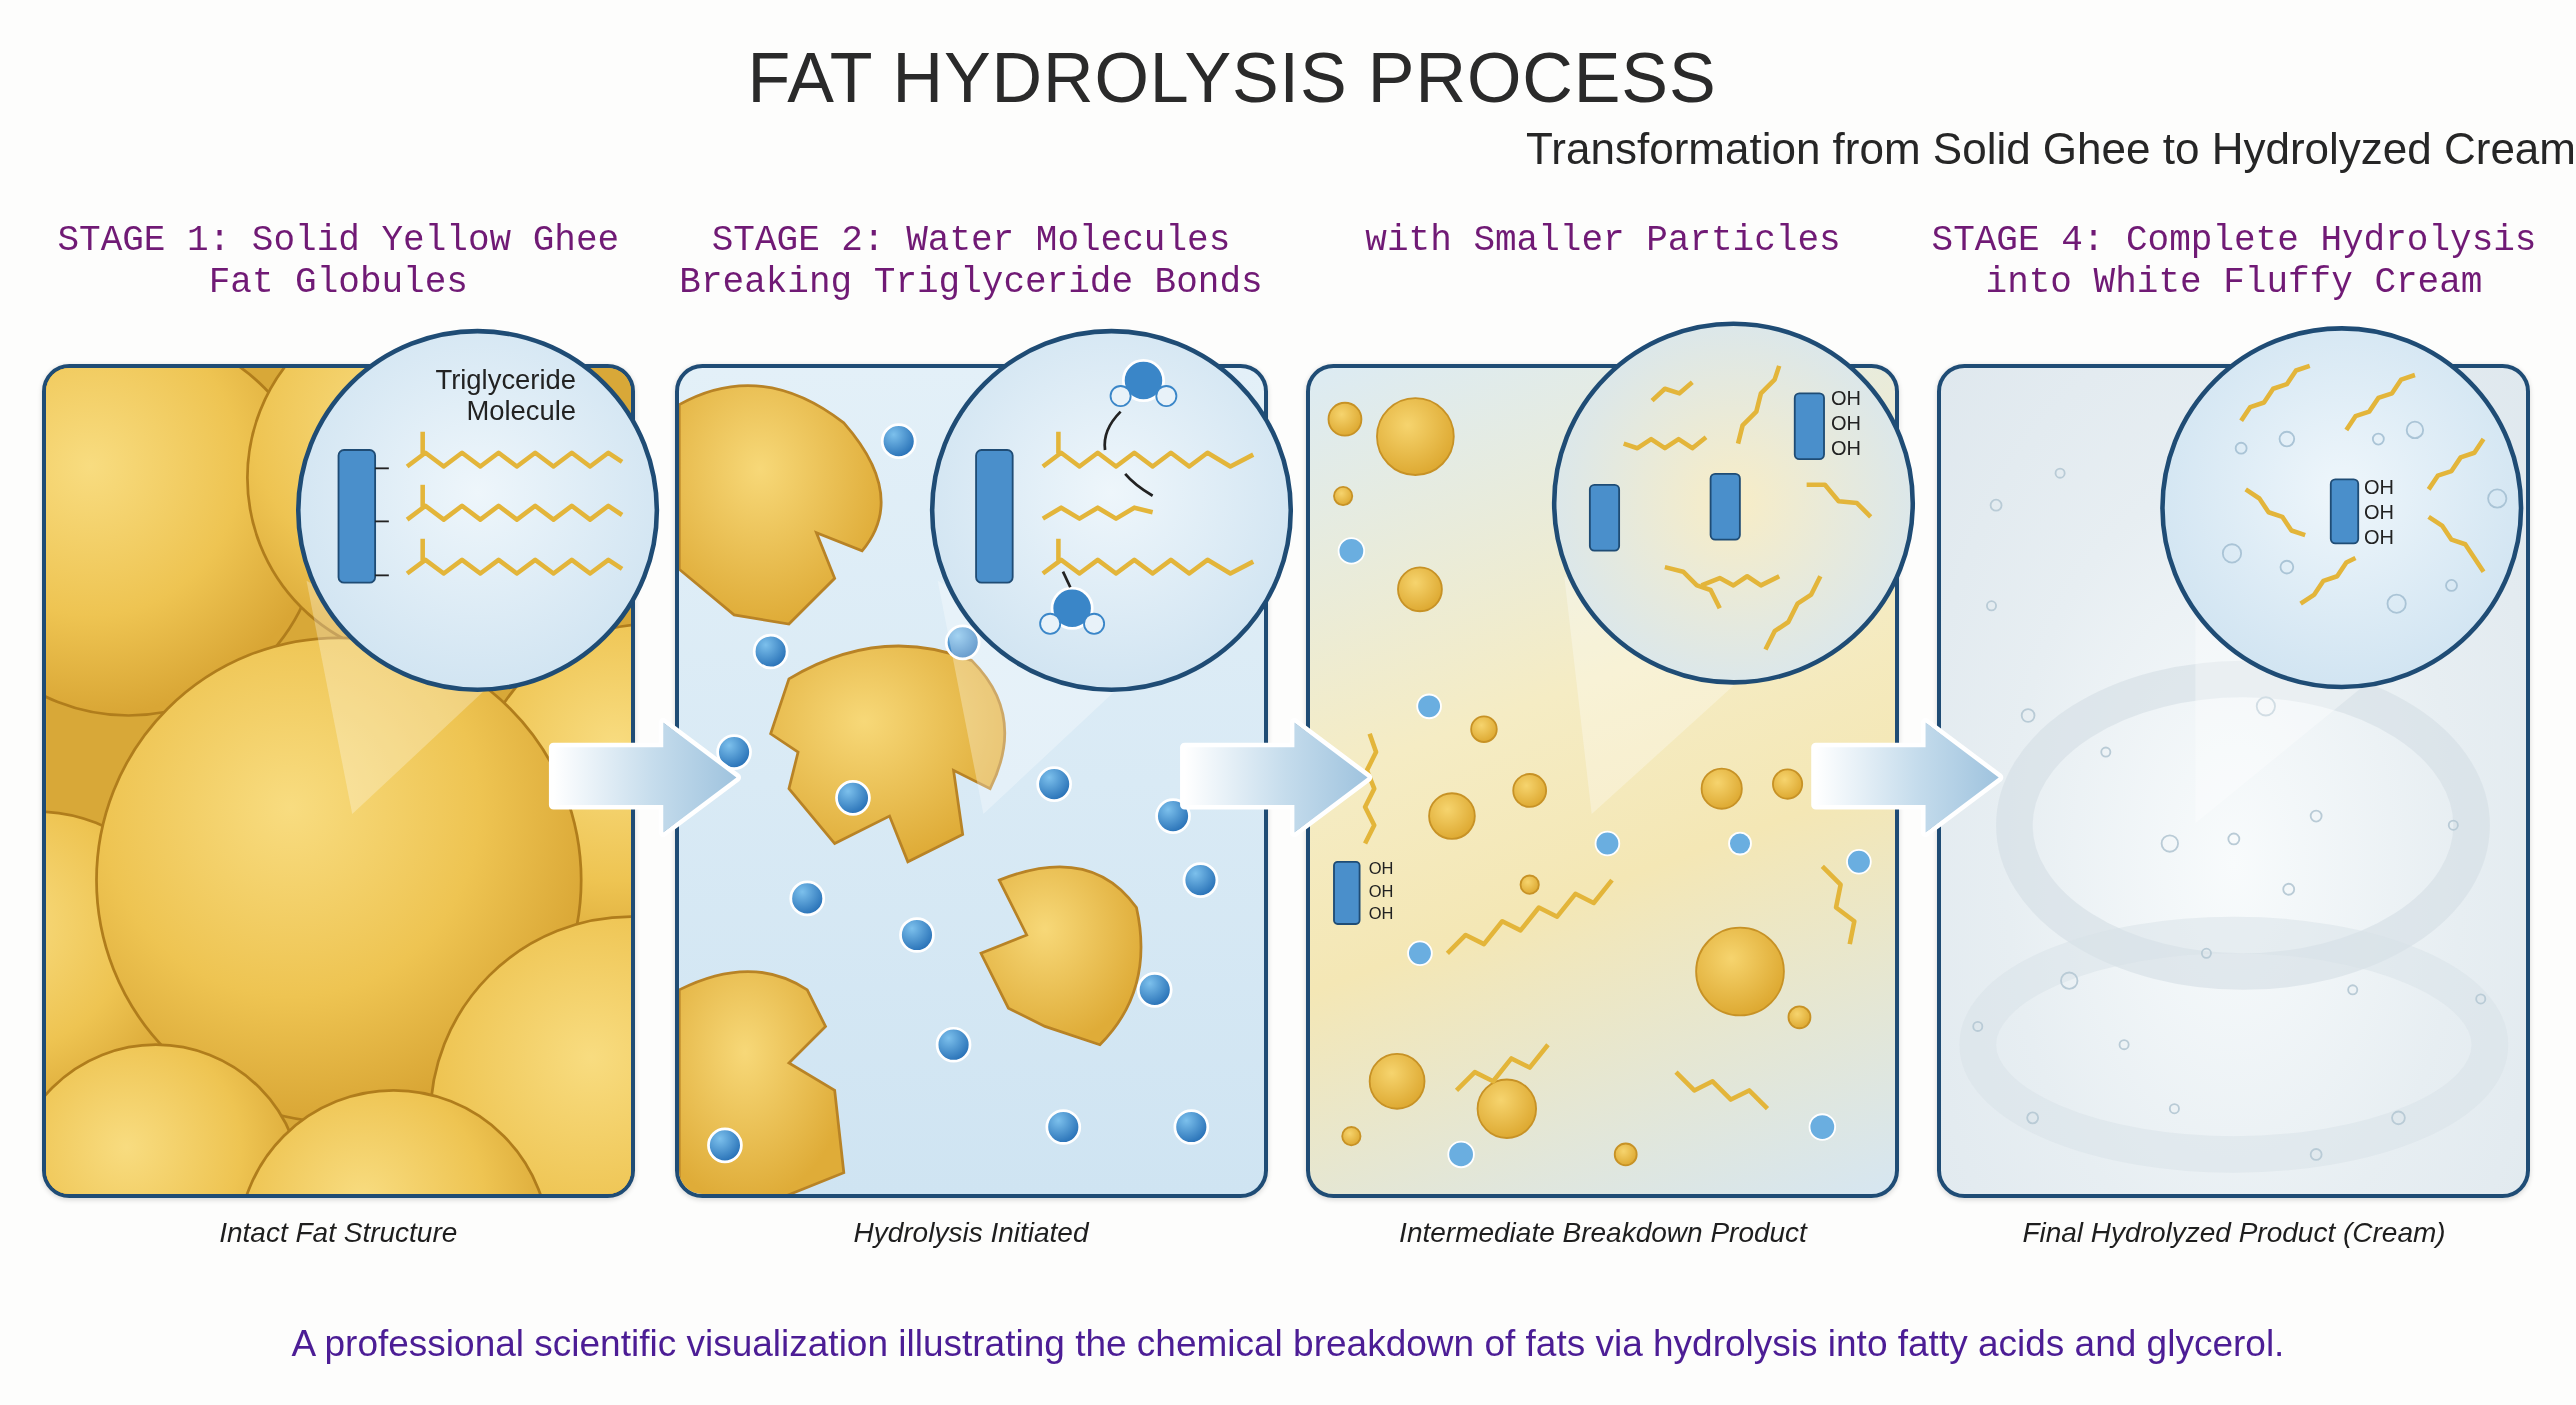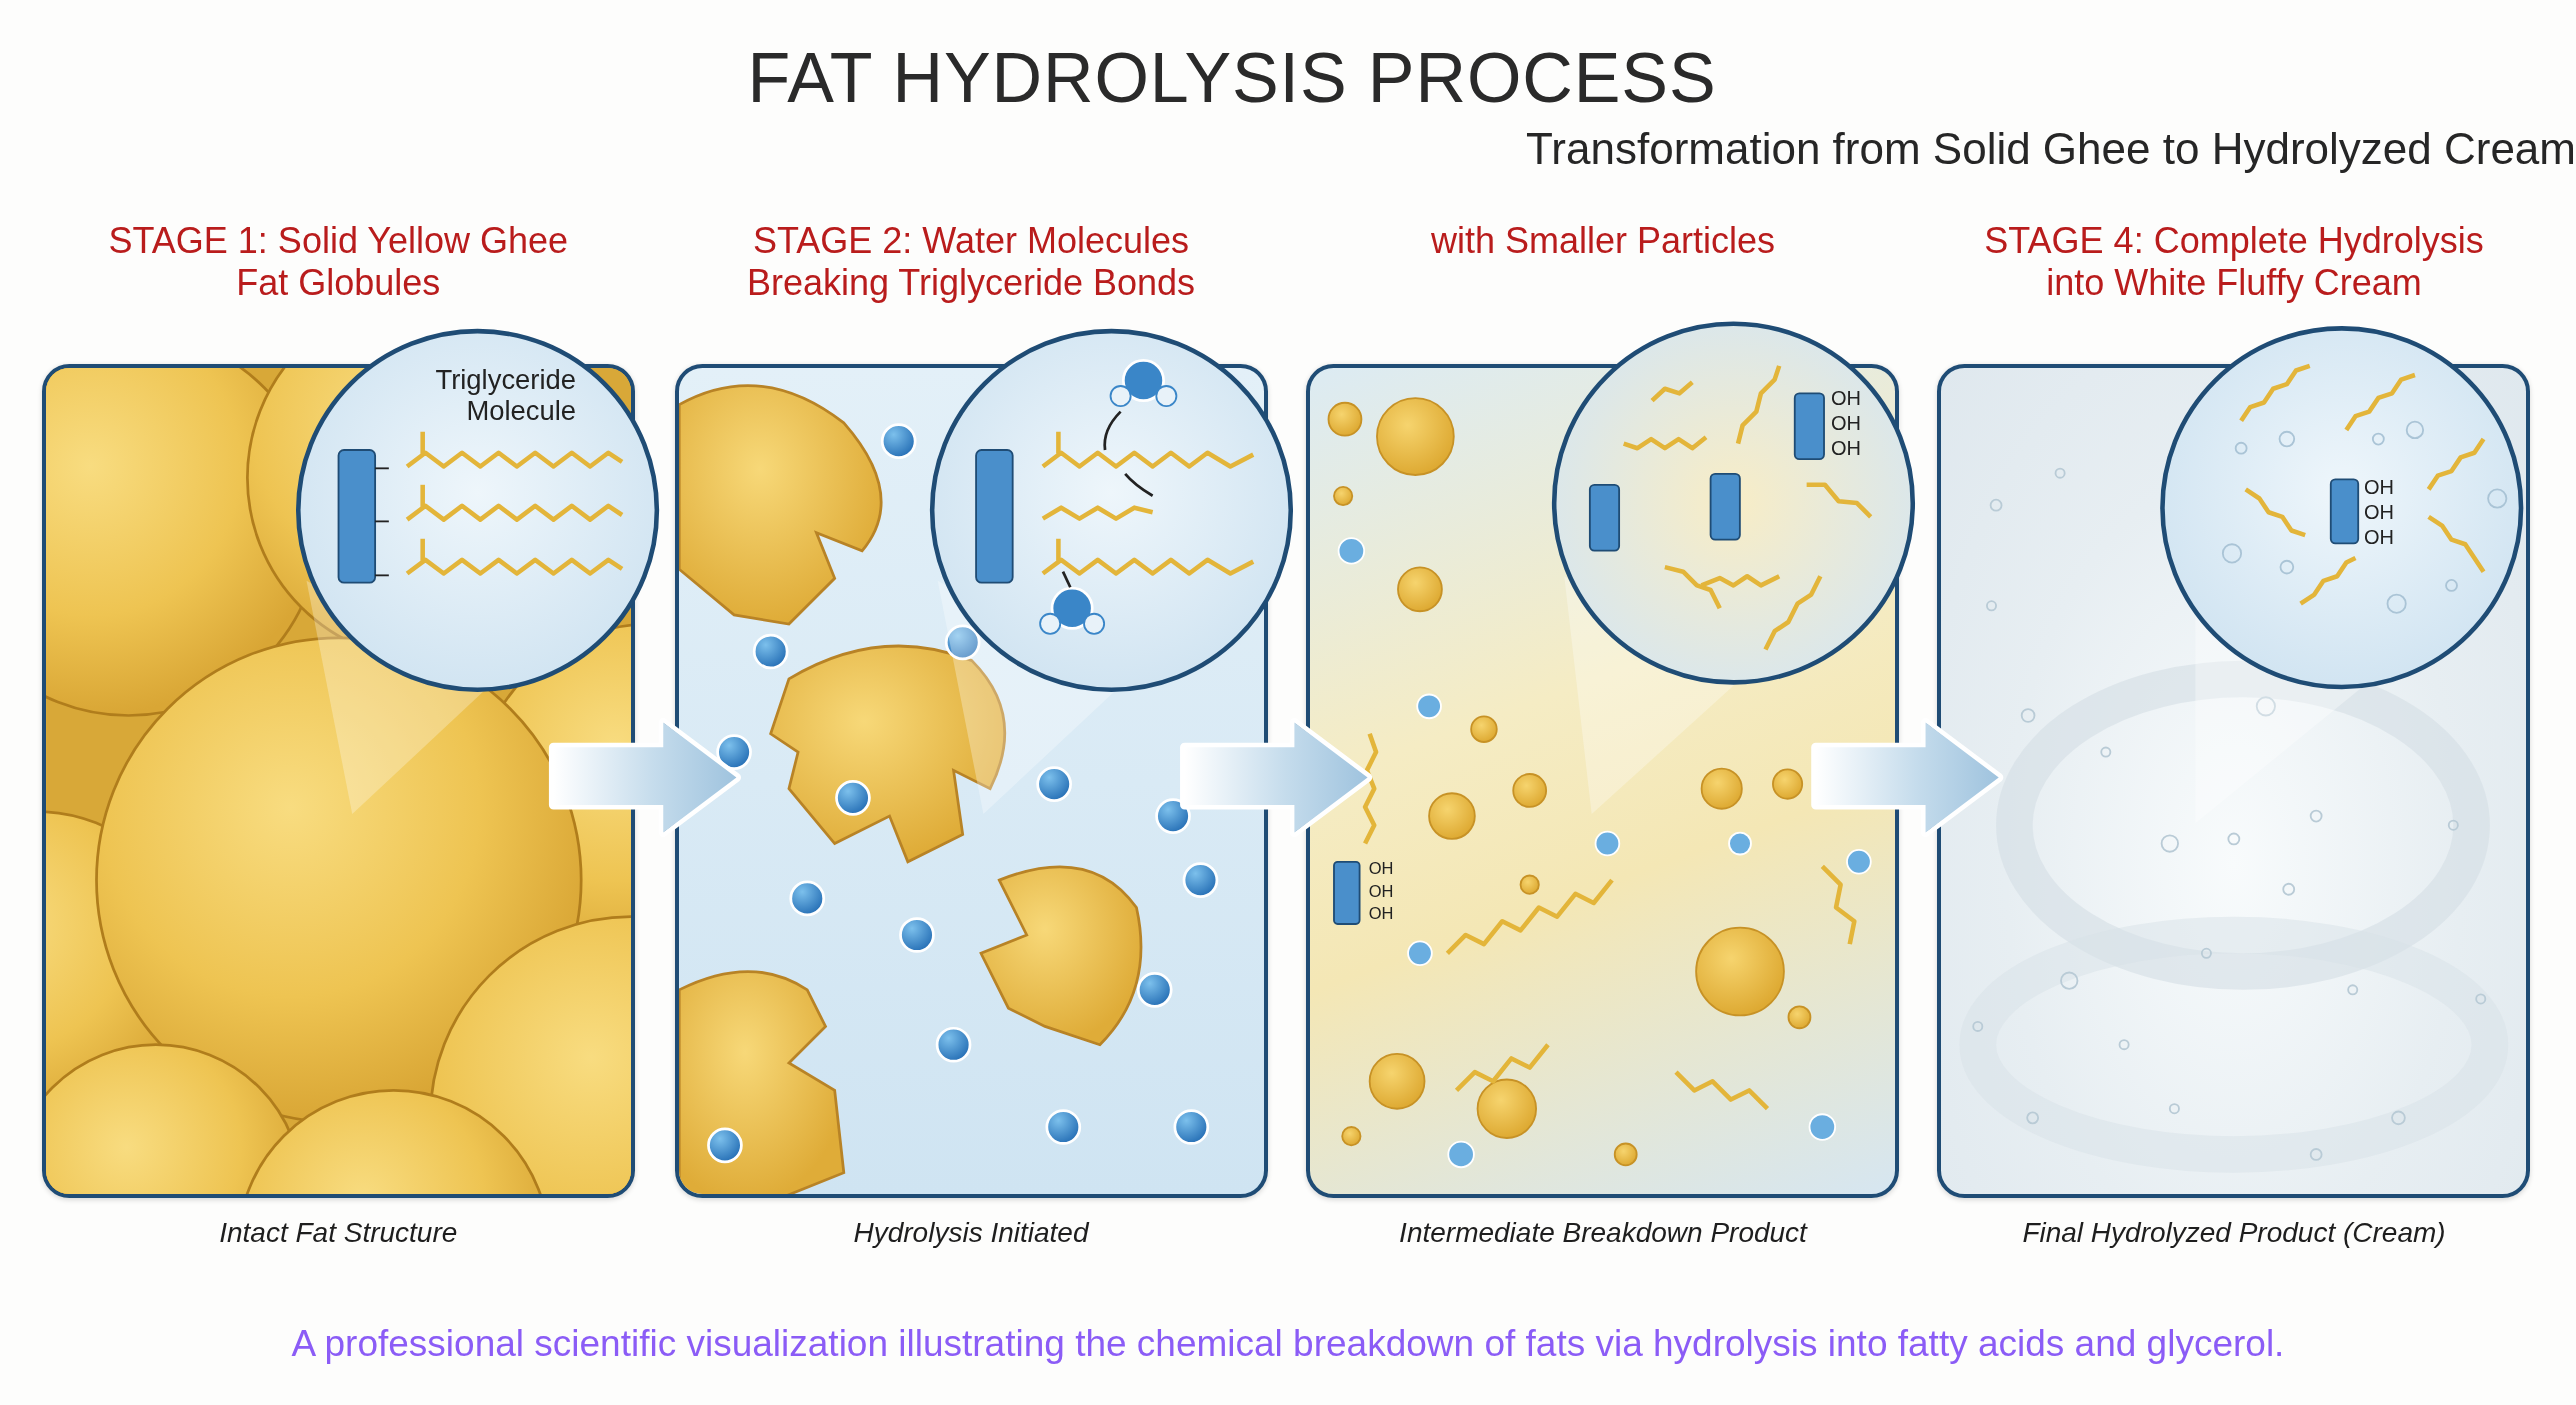--- a/index.html
+++ b/index.html
@@ -1,21 +1,21 @@
 <!DOCTYPE html>
 <html style="font-size:14.6px"><head>
 <meta charset="utf-8">
 <style>
   html, body { margin:0; padding:0; }
   body { width:2576px; height:1405px; background:#fdfdfc; position:relative; overflow:hidden; font-family:"Liberation Sans", sans-serif; color:#1d1d1d; }
   .title { position:absolute; left:0; width:2464px; top:38px; text-align:center; font-size:70px; letter-spacing:0.9px; color:#2a2a2a; }
   .subtitle { position:absolute; left:0; width:2576px; top:124px; text-align:right; font-size:44px; color:#262626; }
-  .stage-head { position:absolute; top:220px; width:640px; text-align:center; font-size:36px; line-height:42px; color:#b91c1c; }
+  .stage-head { position:absolute; top:220px; width:640px; text-align:center; font-size:36px; line-height:42px; color:#701a75;font-family:Liberation Mono, monospace; }
   .stage-cap { position:absolute; top:1217px; width:640px; text-align:center; font-size:28px; color:#1e1e1e;font-style:italic; }
-  .footer { position:absolute; left:0; width:2576px; top:1323px; text-align:center; font-size:37px; color:#8b5cf6; }
+  .footer { position:absolute; left:0; width:2576px; top:1323px; text-align:center; font-size:37px; color:#4c1d95; }
   .panel { position:absolute; top:364px; width:593px; height:834px; border:4.6px solid #1f4c75; border-radius:27.4px; box-sizing:border-box; overflow:hidden; box-shadow:0 1.8px 5.5px rgba(0,0,0,0.15); }
   .panel svg { position:absolute; left:0; top:0; }
   .p1 { left:42px; background:#e8b940; }
   .p2 { left:675px; background:linear-gradient(180deg,#e3f0f8,#cfe4f2); }
   .p3 { left:1306px; background:linear-gradient(160deg,#dcebf3 0%,#f5ecc4 40%,#f4e7b5 60%,#d6e6f1 100%); }
   .p4 { left:1937px; background:radial-gradient(ellipse at 50% 60%,#f8fbfc 0%,#e7eef2 55%,#dfe8ee 100%); }
   .overlay { position:absolute; left:0; top:0; width:2576px; height:1405px; pointer-events:none; }
   .mag-label { position:absolute; font-size:27.4px; line-height:31px; text-align:right; color:#222; }
 </style>
 </head>

